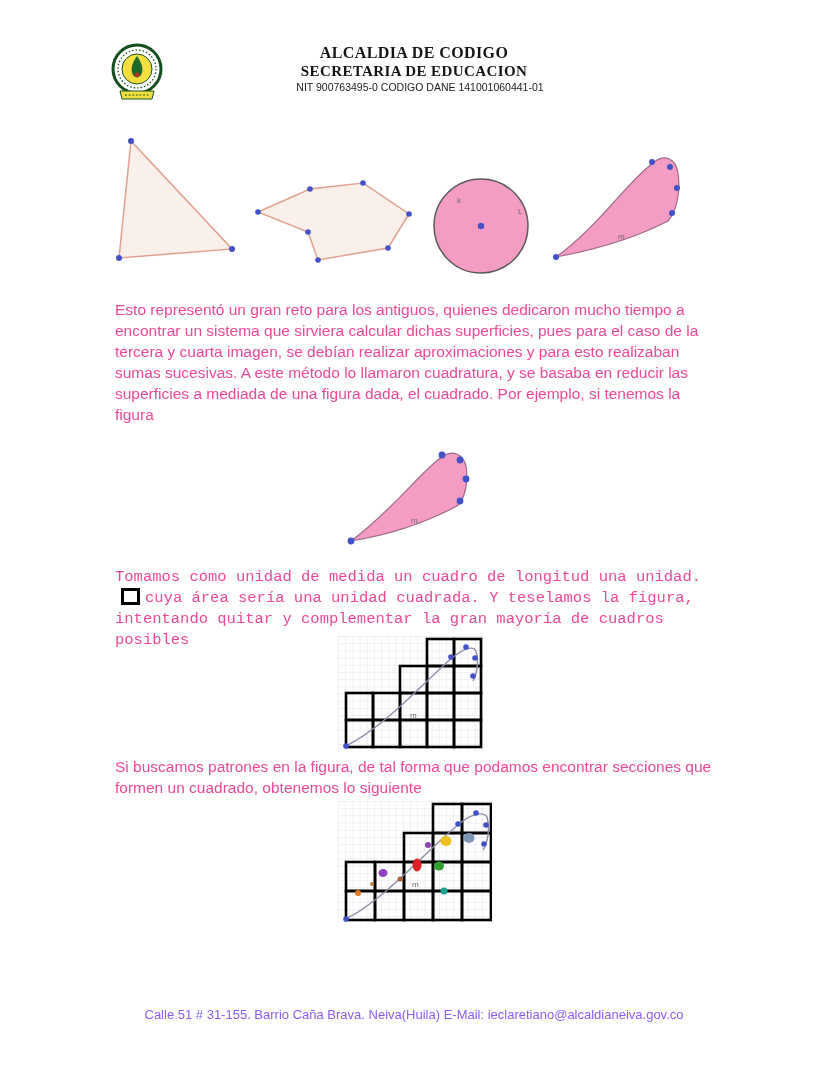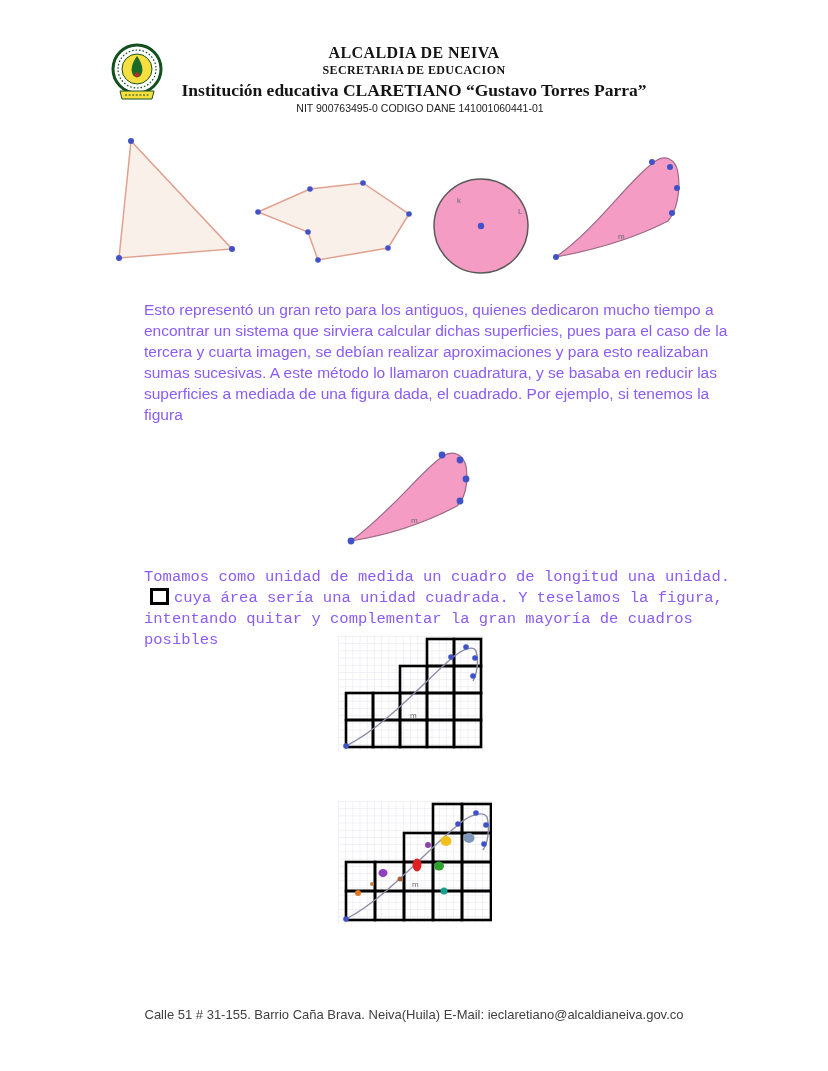--- a/index.html
+++ b/index.html
@@ -6,29 +6,29 @@
   html,body { background:#ffffff; }
   .page {
     position:relative; width:828px; height:1071px; margin:0 auto;
     background:#ffffff; overflow:hidden;
     font-family:"Liberation Sans", sans-serif; color:#141414;
   }
   
   .doc-header { position:absolute; top:44px; left:0; width:828px; text-align:center; }
   .h-serif  { font-family:"Liberation Serif", serif; font-weight:bold; }
   .h-line1  { font-size:16px; letter-spacing:.4px; }
-  .h-line2  { font-size:12px; letter-spacing:.4px; margin-top:1px; }
+  .h-line2  { font-size:15px; letter-spacing:.4px; margin-top:1px; }
   .h-line3  { font-size:17.5px; margin-top:2px; }
   .h-small  { font-size:10.5px; margin-top:3px; color:#1a1a1a; }
   .h-small2 { font-size:10.5px; margin-top:1px; color:#1a1a1a;padding-left:12px; }
   .logo { position:absolute; top:-2px; left:108px; width:58px; height:62px; }
   
   .body-text {
     position:absolute; left:115px; width:600px;
-    font-size:15.5px; line-height:21px; color:#8b5cf6;margin-left:29px;
+    font-size:15.5px; line-height:21px; color:#ec4899;
   }
   .p1 { top:299px; }
   .p2 { top:567px; width:612px;font-family:Liberation Mono, monospace; }
   .p3 { top:756px; }
   .unit-square {
     display:inline-block; width:19px; height:17px;
     border:3px solid #000; background:#fff;
     vertical-align:-3px; margin:0 5px 0 6px;
   }
   
@@ -36,41 +36,40 @@
   .teardrop2-svg{ position:absolute; top:448px; left:343px; }
   .grid1-svg    { position:absolute; top:636px; left:338px; }
   .grid2-svg    { position:absolute; top:801px; left:338px; }
   .dot  { fill:#4152c8; }
   .figlabel { font-family:"Liberation Sans", sans-serif; font-size:8px; fill:#6a6a72; }
   .boldsq { fill:none; stroke:#000; stroke-width:2.6px; }
   .curveline { fill:none; stroke:#8d8da8; stroke-width:1.4px; }
   
   .doc-footer {
     position:absolute; top:1007px; left:0; width:828px;
-    text-align:center; font-size:13px; color:#404040;
+    text-align:center; font-size:13px; color:#8b5cf6;
   }
 </style>
 </head>
 <body>
 
 <div class="page">
 
   <div class="doc-header">
     <svg class="logo" width="58" height="62" viewBox="0 0 58 62">
       <circle cx="29" cy="27" r="24" fill="#ffffff" stroke="#14501e" stroke-width="3"></circle>
       <circle cx="29" cy="27" r="19" fill="none" stroke="#14501e" stroke-width="1.2" stroke-dasharray="1.6 1.9"></circle>
       <circle cx="29" cy="27" r="15" fill="#f7df3f" stroke="#14501e" stroke-width="1"></circle>
       <path d="M29 14 C24 21 22 28 25 33 C27 36 31 36 33 33 C36 28 34 21 29 14 Z" fill="#1c6b2a"></path>
       <circle cx="29" cy="33" r="2.4" fill="#c62828"></circle>
       <path d="M12 49 L46 49 L44 57 L14 57 Z" fill="#f7df3f" stroke="#14501e" stroke-width="1"></path>
       <line x1="17" y1="53" x2="41" y2="53" stroke="#14501e" stroke-width="1.2" stroke-dasharray="2 1.6"></line>
     </svg>
-    <div class="h-serif h-line1">ALCALDIA DE NEIVA</div>
+    <div class="h-serif h-line1">ALCALDIA DE CODIGO</div>
     <div class="h-serif h-line2">SECRETARIA DE EDUCACION</div>
-    <div class="h-serif h-line3">Institución educativa CLARETIANO “Gustavo Torres Parra”</div>
     <div class="h-small2">NIT 900763495-0   CODIGO DANE 141001060441-01</div>
   </div>
 
   <svg class="figures-svg" width="600" height="145" viewBox="0 0 600 145">
 
     <g>
       <polygon points="19,8 7,125 120,116" stroke="#e0a18f" stroke-width="1.5" fill="#faf0ea"></polygon>
       <circle class="dot" cx="19" cy="8" r="3"></circle>
       <circle class="dot" cx="7" cy="125" r="3"></circle>
       <circle class="dot" cx="120" cy="116" r="3"></circle>
@@ -147,20 +146,21 @@
 
     <path class="curveline" d="M8,110 C48,90 88,44 114,22 C125,13 135,9 138,15 C141,25 139,38 135,45"></path>
     <circle class="dot" cx="8" cy="110" r="2.8"></circle>
     <circle class="dot" cx="113" cy="21" r="2.8"></circle>
     <circle class="dot" cx="128" cy="11" r="2.8"></circle>
     <circle class="dot" cx="137" cy="22" r="2.8"></circle>
     <circle class="dot" cx="135" cy="40" r="2.8"></circle>
     <text class="figlabel" x="72" y="82">m</text>
   </svg>
 
+  <p class="body-text p3">Si buscamos patrones en la figura, de tal forma que podamos encontrar secciones que formen un cuadrado, obtenemos lo siguiente</p>
 
   <svg class="grid2-svg" width="154" height="122" viewBox="0 0 154 122">
     <defs>
       <pattern id="gp2" width="7.2" height="7.2" patternUnits="userSpaceOnUse">
         <path d="M 7.2 0 L 0 0 0 7.2" fill="none" stroke="#dcdce6" stroke-width="0.8"></path>
       </pattern>
     </defs>
     <rect x="0" y="0" width="154" height="122" fill="url(#gp2)"></rect>
     <g>
       <rect class="boldsq" x="95" y="3" width="29" height="29"></rect>

